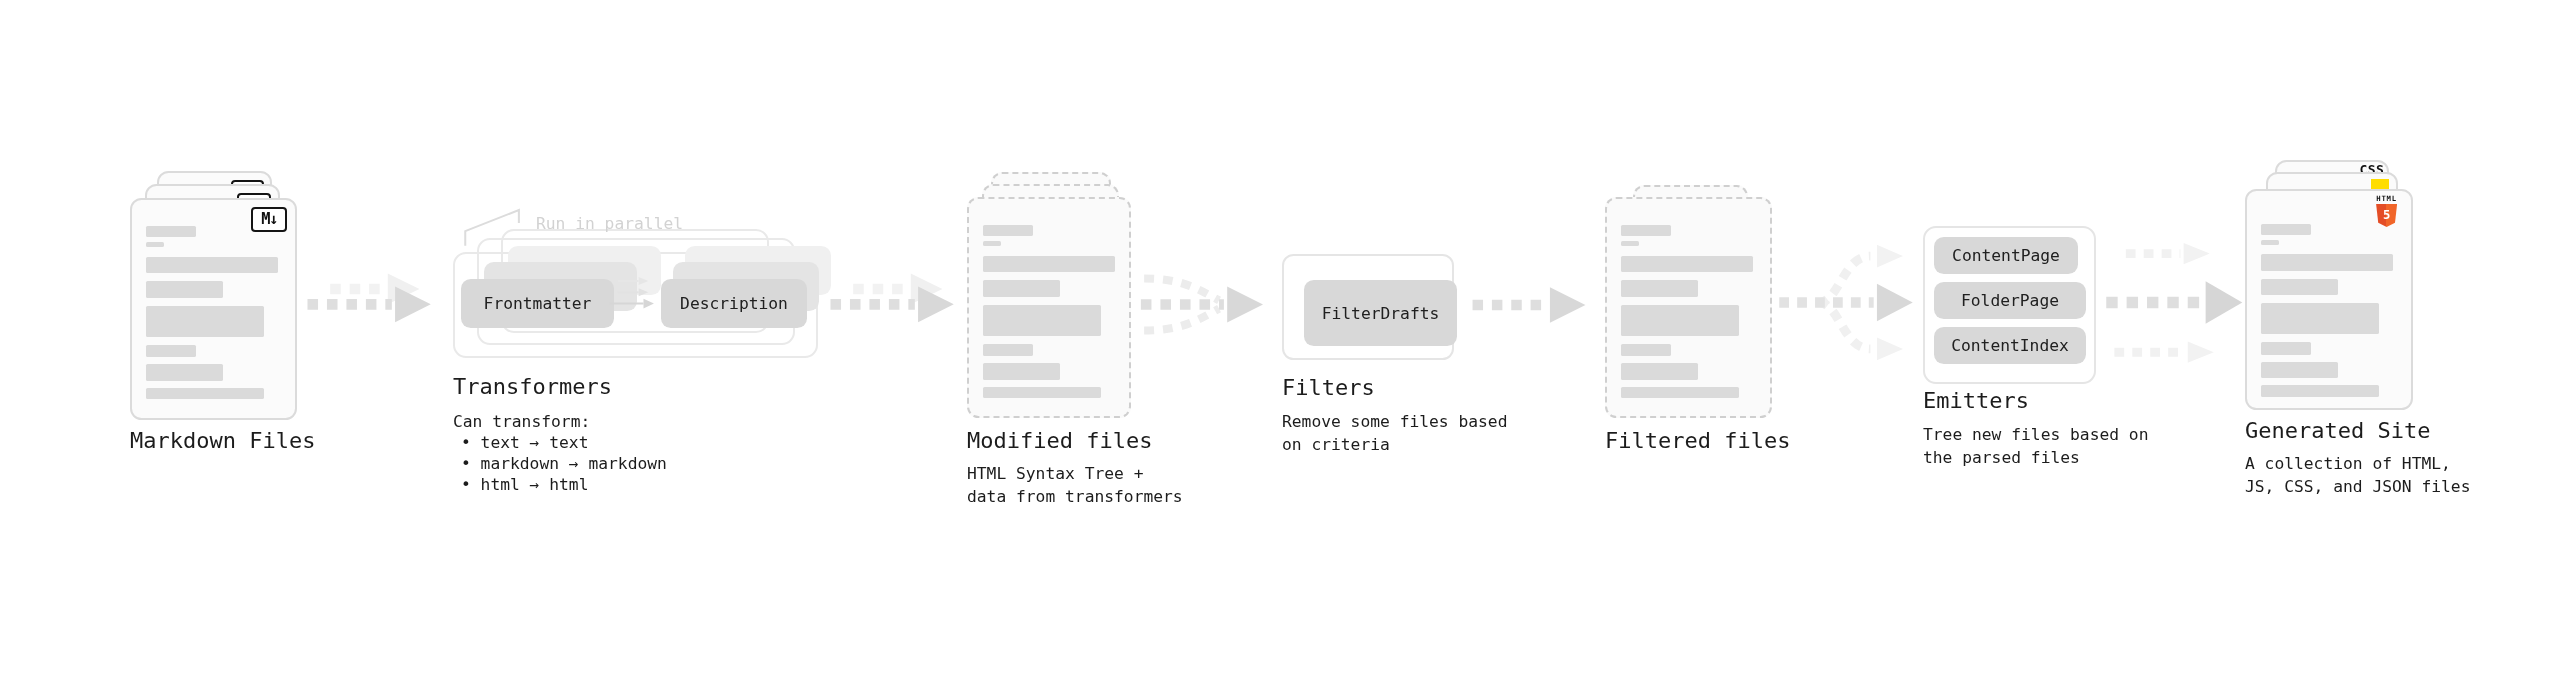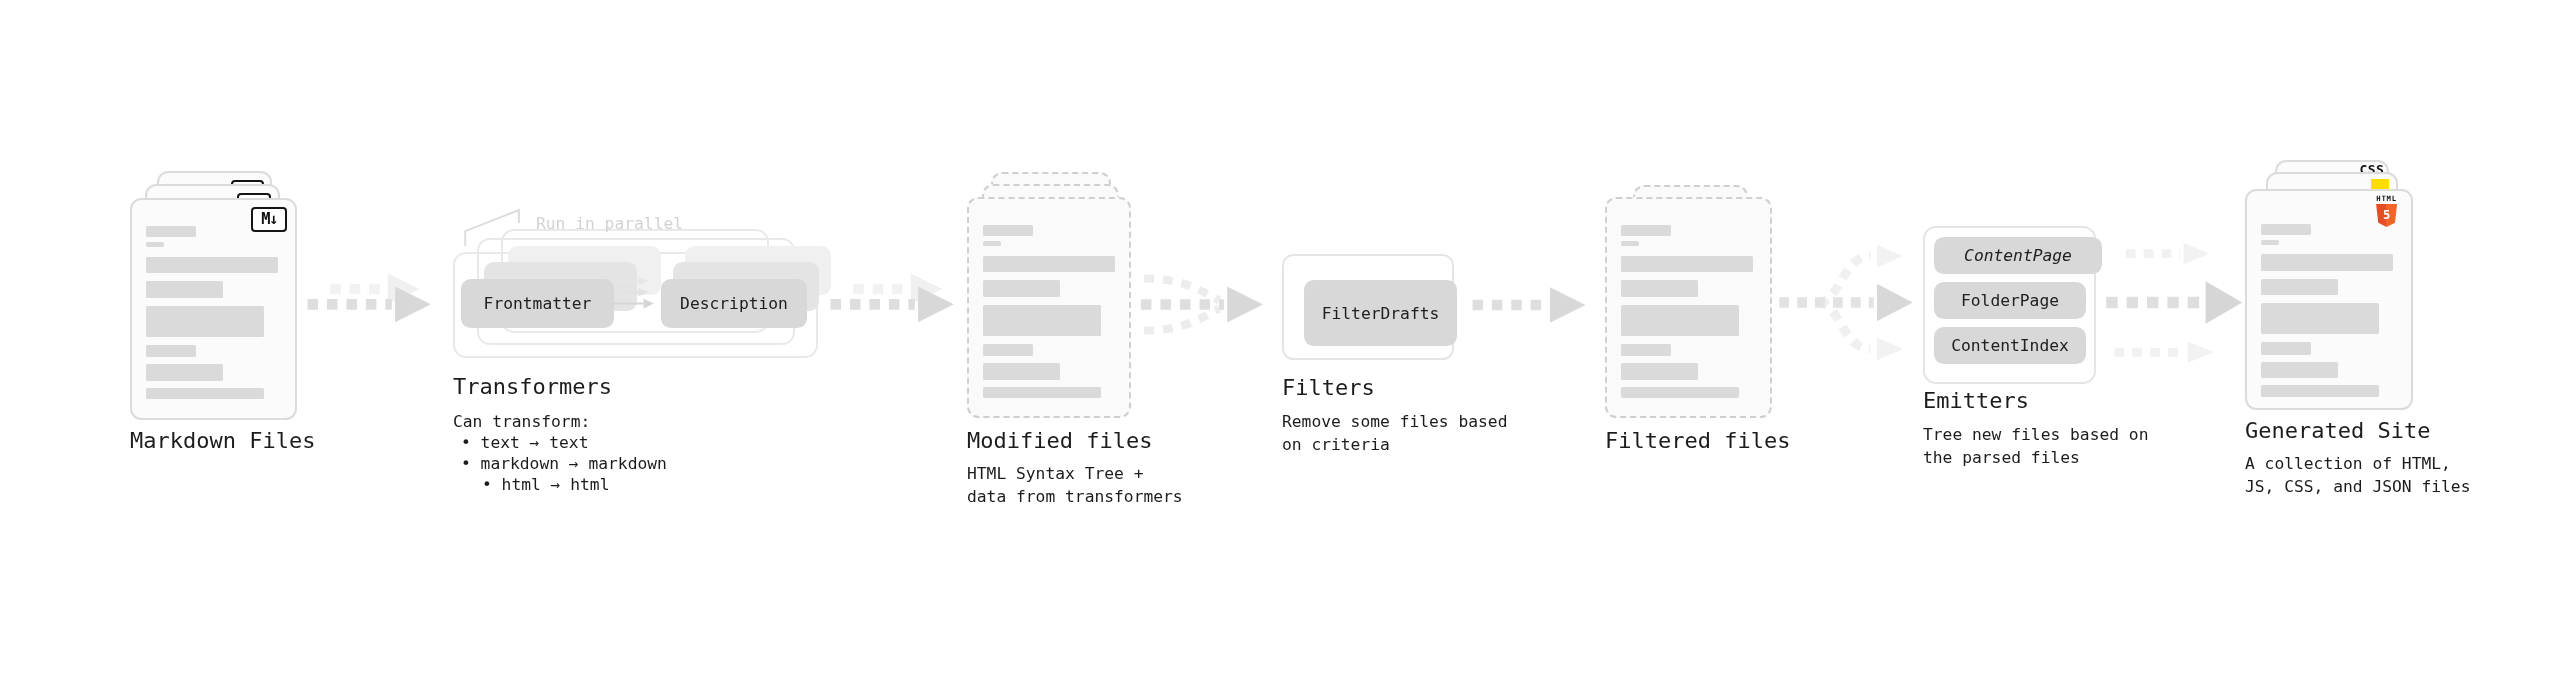--- a/index.html
+++ b/index.html
@@ -116,21 +116,21 @@
     </svg>
 
     <div class="label" style="left:453px; top:374px;">Transformers</div>
     <div class="desc" style="left:453px; top:410px;">Can transform:</div>
     <div class="bullet-row" style="left:461px; top:433px;">
       <span class="dot">•</span><span>text → text</span>
     </div>
     <div class="bullet-row" style="left:461px; top:454px;text-align:center;">
       <span class="dot">•</span><span>markdown → markdown</span>
     </div>
-    <div class="bullet-row" style="left:461px; top:475px;margin-left:21px;">
+    <div class="bullet-row" style="left:461px; top:475px;">
       <span class="dot">•</span><span>html → html</span>
     </div>
   </div>
 
   <svg style="left:824px; top:267px;" width="146" height="65" viewBox="0 0 180 80">
     <line x1="36" y1="27" x2="104" y2="27" stroke="#f2f2f2" stroke-width="13" stroke-dasharray="13 11"></line>
     <polygon points="107,8 107,46 146,27" fill="#f0f0f0"></polygon>
     <line x1="8" y1="46" x2="112" y2="46" stroke="#dedede" stroke-width="13" stroke-dasharray="13 11"></line>
     <polygon points="116,24 116,68 160,46" fill="#d8d8d8"></polygon>
   </svg>
@@ -196,21 +196,21 @@
     <path d="M52,84 C78,84 82,27 116,27" fill="none" stroke="#f0f0f0" stroke-width="11" stroke-dasharray="12 10"></path>
     <polygon points="124,13 124,41 156,27" fill="#f2f2f2"></polygon>
     <path d="M52,84 C78,84 82,141 116,141" fill="none" stroke="#f0f0f0" stroke-width="11" stroke-dasharray="12 10"></path>
     <polygon points="124,127 124,155 156,141" fill="#f2f2f2"></polygon>
     <line x1="4" y1="84" x2="120" y2="84" stroke="#e2e2e2" stroke-width="13" stroke-dasharray="12 10"></line>
     <polygon points="124,61 124,107 168,84" fill="#d8d8d8"></polygon>
   </svg>
 
   <div>
     <div class="panel filled" style="left:1923px; top:226px; width:173px; height:158px;"></div>
-    <div class="chip" style="left:1934px; top:237px; width:168px; height:37px;font-style:italic;">ContentPage</div>
+    <div class="chip" style="left:1934px; top:237px; width:144px; height:37px;">ContentPage</div>
     <div class="chip" style="left:1934px; top:282px; width:152px; height:37px;">FolderPage</div>
     <div class="chip" style="left:1934px; top:327px; width:152px; height:37px;">ContentIndex</div>
     <div class="label" style="left:1923px; top:388px;">Emitters</div>
     <div class="desc" style="left:1923px; top:423px;">Tree new files based on
 the parsed files</div>
   </div>
 
   <svg style="left:2103px; top:234px;" width="145" height="137" viewBox="0 0 178 168">
     <line x1="28" y1="24" x2="95" y2="24" stroke="#f1f1f1" stroke-width="11" stroke-dasharray="12 10"></line>
     <polygon points="99,11 99,37 131,24" fill="#f2f2f2"></polygon>

